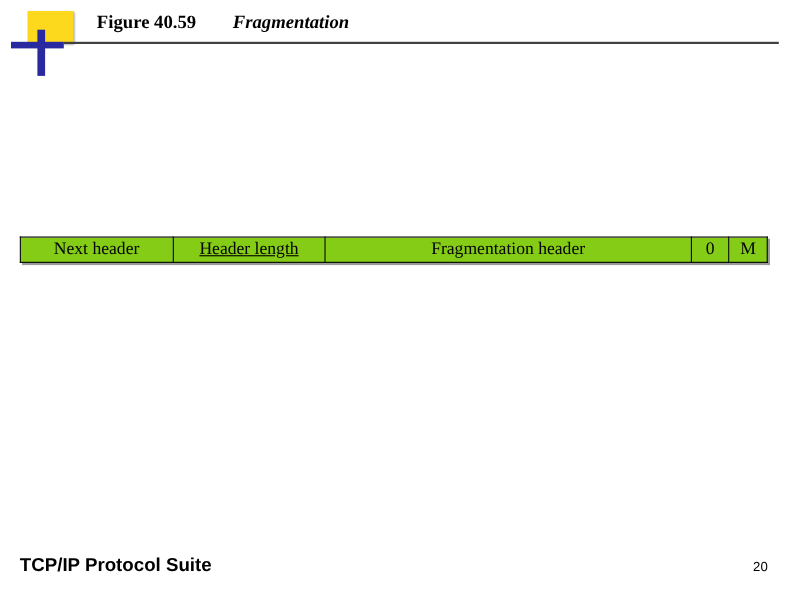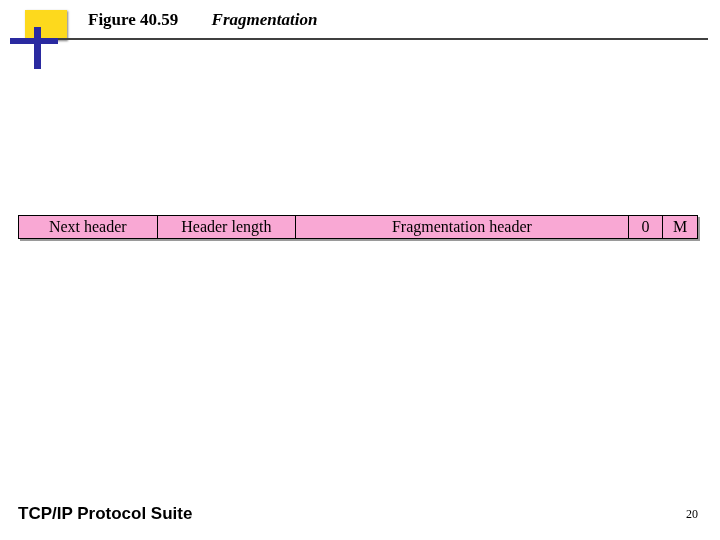--- a/index.html
+++ b/index.html
@@ -81,49 +81,49 @@
     top: 215px;
     width: 680px;
   }
   .frag-table {
     border-collapse: collapse;
     width: 100%;
     box-shadow: 2px 2px 0 #9a9a9a;
   }
   .frag-table td {
     border: 1px solid #000;
-    background: #f9a8d4;
+    background: #84cc16;
     text-align: center;
     font-size: 16px;
     font-family: "Times New Roman", Times, serif;
     padding: 1px 4px;
     height: 20px;
     white-space: nowrap;
   }
   .c-next   { width: 20%; }
-  .c-hlen   { width: 20%; }
+  .c-hlen   { width: 20%; text-decoration: underline; }
   .c-offset { width: 48%; }
   .c-zero   { width: 5%;  }
   .c-m      { width: 5%;  }
 
   
   .footer-text {
     position: absolute;
     left: 18px;
     bottom: 16px;
     font-family: Verdana, Arial, sans-serif;
     font-weight: bold;
     font-size: 17px;
     color: #000;
   }
   .page-num {
     position: absolute;
     right: 22px;
     bottom: 18px;
-    font-family: Liberation Serif, serif;
+    font-family: Liberation Sans, sans-serif;
     font-size: 12px;
     color: #000;
   }
 </style>
 </head>
 <body>
 
 <div class="header-decor">
   <div class="yellow-block"></div>
   <div class="blue-h"></div>

